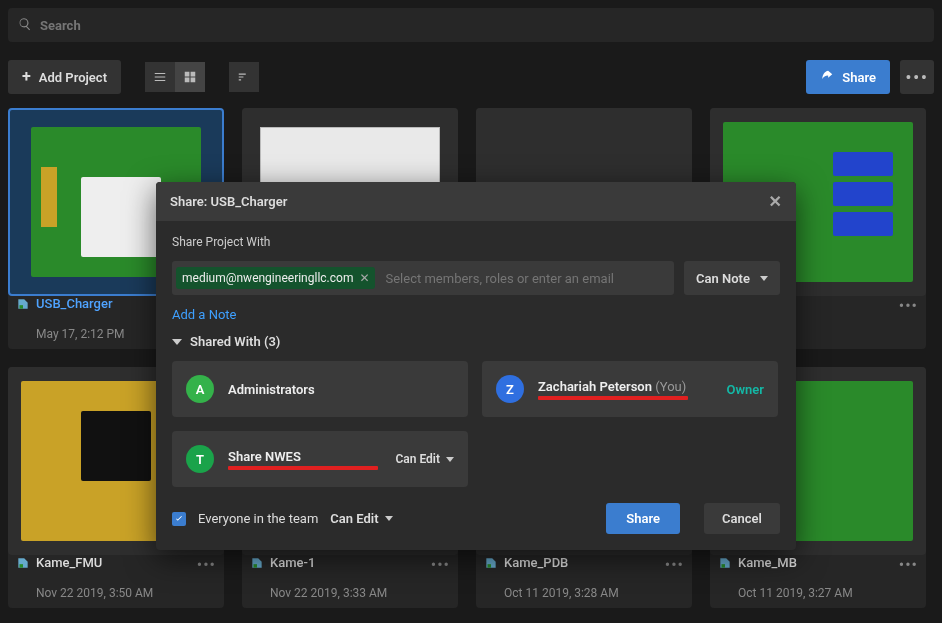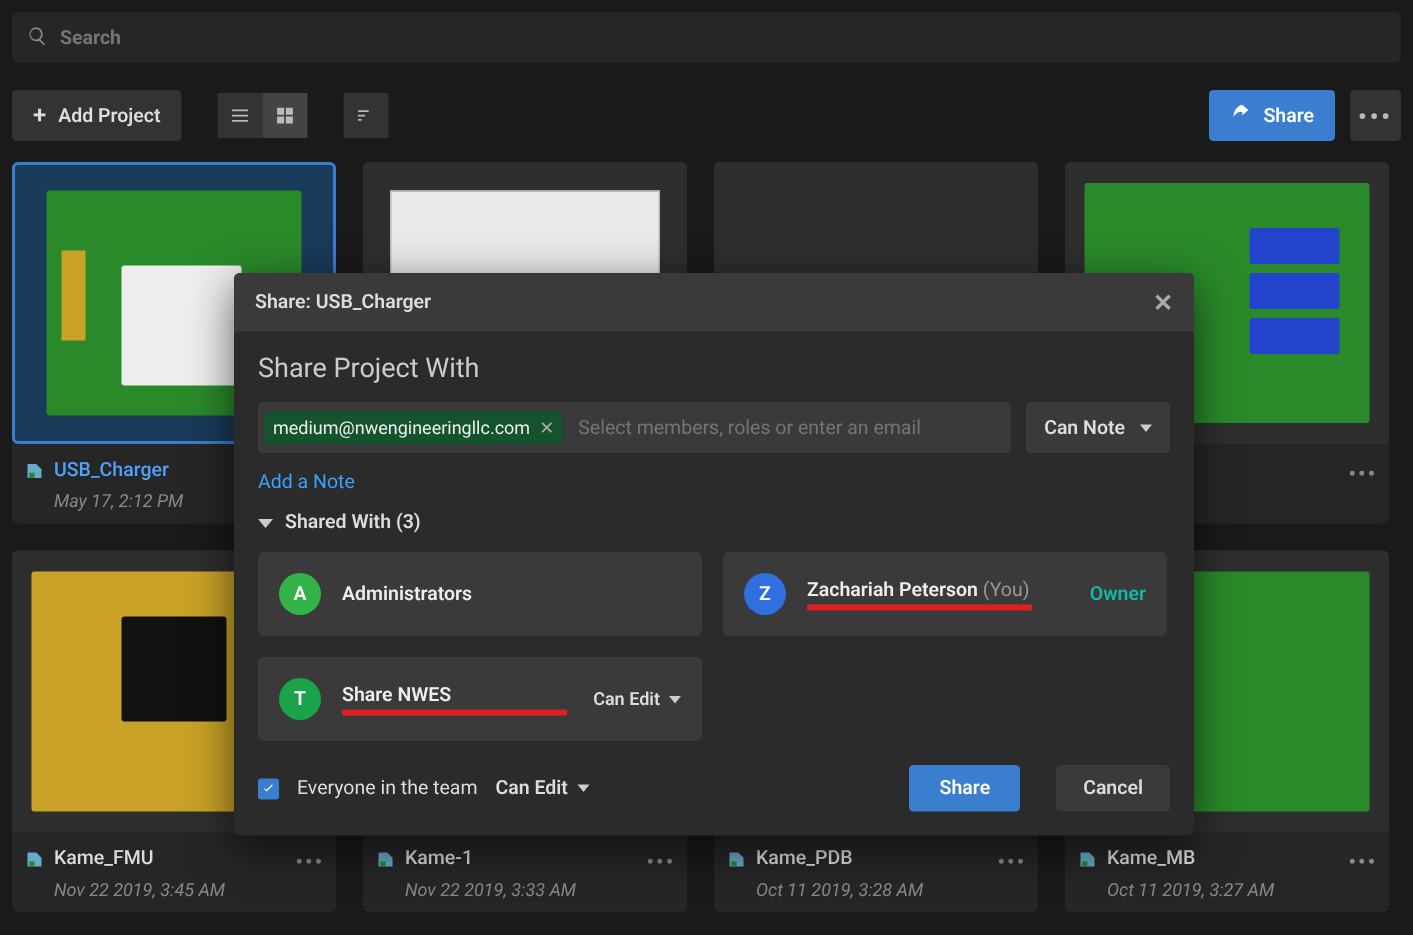--- a/index.html
+++ b/index.html
@@ -22,41 +22,41 @@
   .spacer { flex: 1; }
   .btn-blue { background: #3b7dcf; color: #fff; font-weight: 600; }
   .btn-blue svg { fill: #fff; width: 14px; height: 14px; }
   .moredots { width: 34px; height: 34px; background: #333; border-radius: 3px; display: inline-flex; align-items: center; justify-content: center; cursor: pointer; }
 
   
   .grid { display: flex; flex-wrap: wrap; gap: 18px; padding: 0 8px; }
   .card { width: 216px; background: #262626; border-radius: 4px; display: flex; flex-direction: column; }
   .card.sel .thumb { border: 2px solid #3b7dcf; background: #1a3a5a; }
   .thumb { height: 188px; background: #2e2e2e; border-radius: 4px; display:flex; align-items:center; justify-content:center; overflow:hidden;}
-  .card-footer { display: flex; align-items: flex-start; padding: 10px 6px 8px 8px; gap: 6px; }
+  .card-footer { display: flex; align-items: flex-start; padding: 0 6px 8px 8px; gap: 6px; }
   .card-footer .meta { flex: 1; }
   .card-title { font-size: 13px; color: #dcdcdc; font-weight: 500; }
   .card.sel .card-title { color: #4fa3ff; }
-  .card-date { font-size: 12px; color: #888; margin-top: 6px; font-style: italic; }
+  .card-date { font-size: 12px; color: #888; margin-top: 16px; }
   .doticon { width: 14px; height: 14px; fill: #7aa; }
   .card-more { color: #888; font-size: 16px; padding: 0 2px; letter-spacing: 1px; cursor: pointer; }
 
   
   .pcb { width: 190px; height: 160px; background: #2a8a2a; border-radius: 2px; position: relative; }
   .pcb .chip { position:absolute; background:#111; border-radius:2px; }
   .pcb .gold { position:absolute; background:#c9a227; }
   .paper { width: 180px; height: 150px; background: #e9e9e9; border:1px solid #bbb; }
 
   
   .overlay-anchor { position: absolute; left: 156px; top: 182px; width: 640px; }
   .modal { background: #2b2b2b; border-radius: 4px; box-shadow: 0 8px 30px rgba(0,0,0,.6); color: #ddd; overflow: hidden; }
   .modal-header { background: #3a3a3a; padding: 10px 14px; display: flex; align-items: center; justify-content: space-between; font-size: 13px; font-weight: 600; }
   .modal-x { color: #aaa; font-size: 16px; cursor: pointer; }
   .modal-body { padding: 14px 16px 16px 16px; display: flex; flex-direction: column; gap: 12px; }
-  .section-label { font-size: 18px; color: #ccc; }
+  .section-label { font-size: 12px; color: #ccc; }
   .share-row { display: flex; gap: 10px; align-items: stretch; }
   .chip-input { flex: 1; background: #3a3a3a; border-radius: 3px; display: flex; align-items: center; padding: 4px; gap: 6px; min-height: 34px; }
   .chip { background: #14532d; color: #eee; font-size: 12px; padding: 4px 6px; border-radius: 3px; display: inline-flex; align-items: center; gap: 6px; }
   .chip-x { color: #aaa; cursor: pointer; }
   .chip-input input { flex: 1; background: transparent; border: none; outline: none; color: #ccc; font-size: 13px; padding-left: 4px; }
   .perm-select { background: #3a3a3a; border-radius: 3px; padding: 0 12px; display: inline-flex; align-items: center; gap: 10px; font-size: 13px; font-weight: 600; cursor: pointer; }
   .caret { width: 0; height: 0; border-left: 4px solid transparent; border-right: 4px solid transparent; border-top: 5px solid #ccc; }
   .addnote { color: #3ea0ff; font-size: 13px; cursor: pointer; }
   .sharedwith-hdr { display: flex; align-items: center; gap: 8px; font-size: 13px; font-weight: 600; cursor: pointer; }
   .sharedwith-hdr .tri { width:0; height:0; border-left:5px solid transparent; border-right:5px solid transparent; border-top:6px solid #ccc;}
@@ -204,21 +204,21 @@
           <div class="chip" style="left:60px;top:30px;width:70px;height:70px;"></div>
         </div>
       </div>
       <div class="card-footer">
         <span><svg class="doticon" viewBox="0 0 24 24">
             <path fill="#6ac" d="M4 4h10l6 6v10H4z"></path>
             <path fill="#2a8a2a" d="M6 14h6v6H6z"></path>
           </svg></span>
         <div class="meta">
           <div class="card-title">Kame_FMU</div>
-          <div class="card-date">Nov 22 2019, 3:45 AM</div>
+          <div class="card-date">Nov 22 2019, 3:50 AM</div>
         </div>
         <span class="card-more"><span>•••</span></span>
       </div>
     </div>
     <div class="card">
       <div class="thumb"></div>
       <div class="card-footer">
         <span><svg class="doticon" viewBox="0 0 24 24">
             <path fill="#6ac" d="M4 4h10l6 6v10H4z"></path>
             <path fill="#2a8a2a" d="M6 14h6v6H6z"></path>

